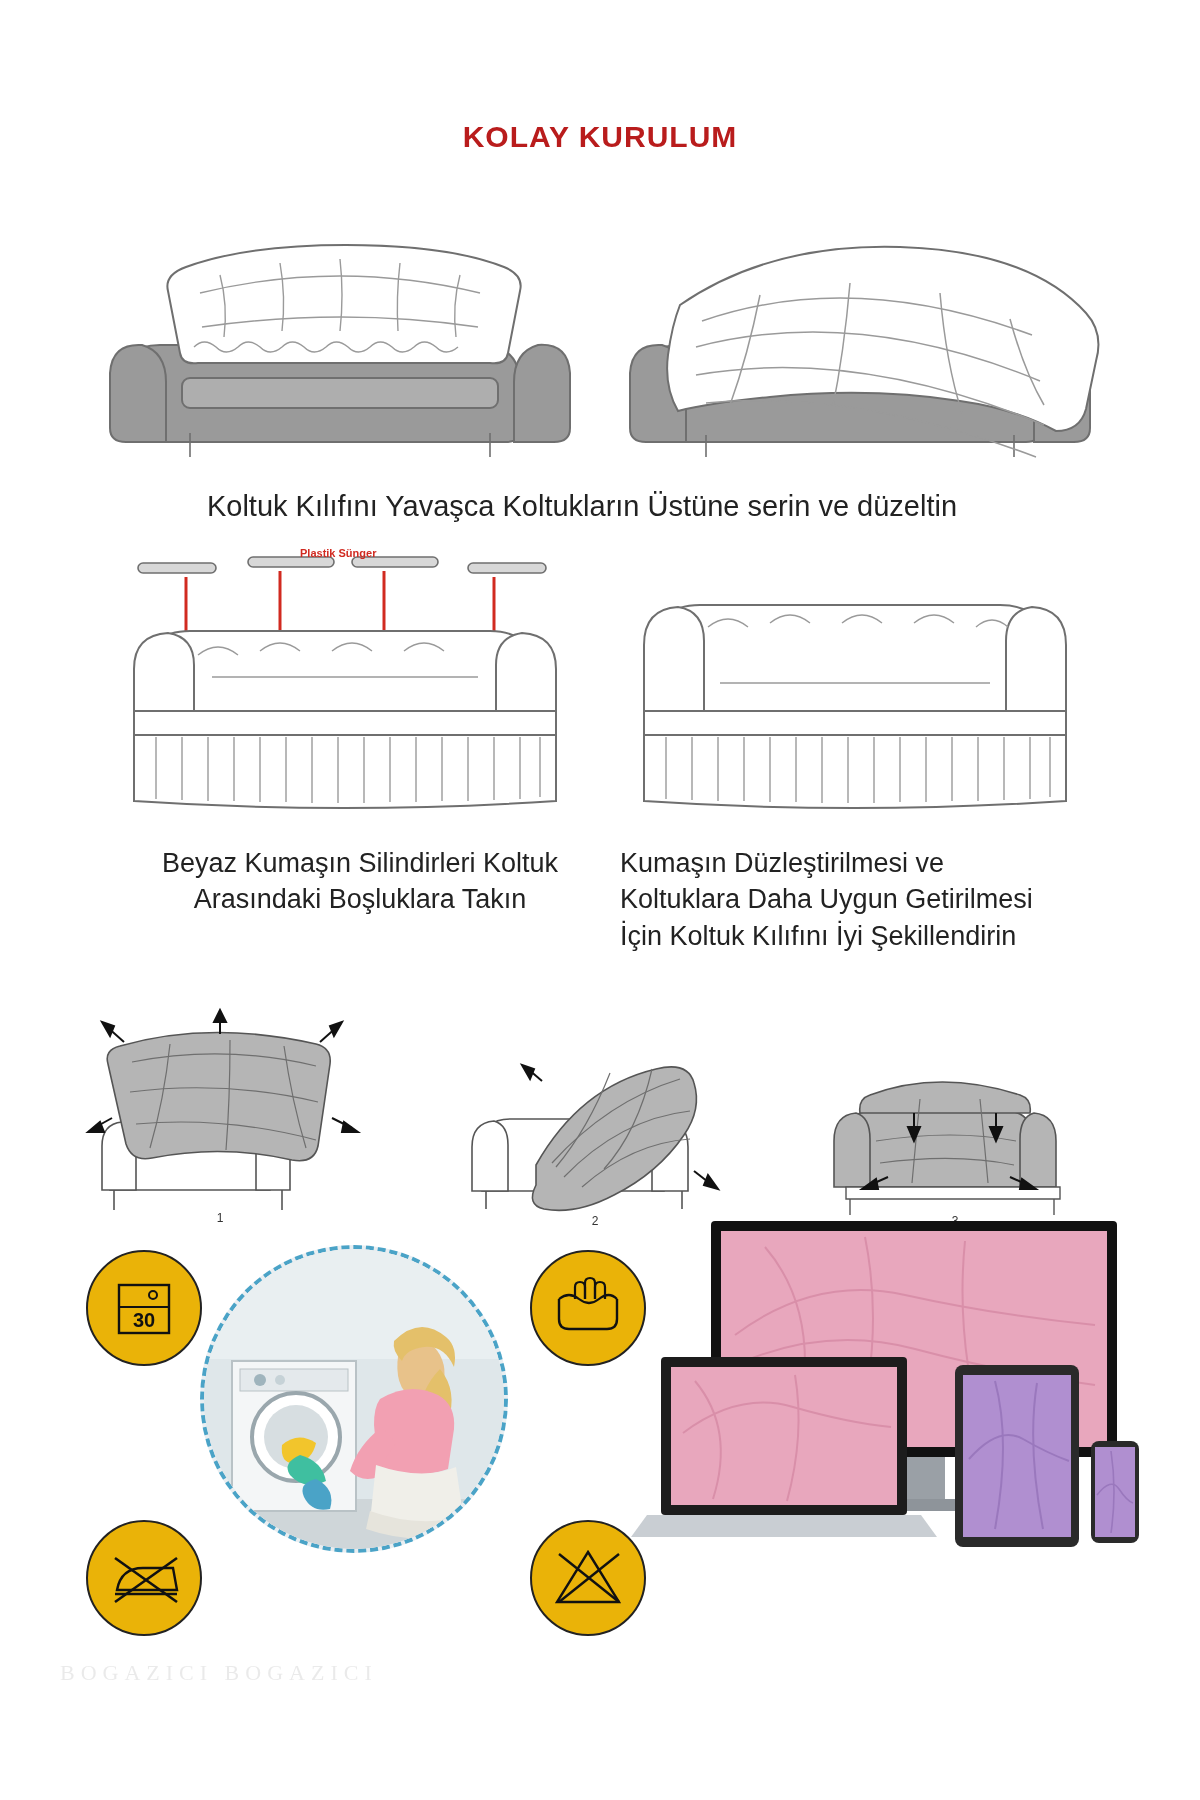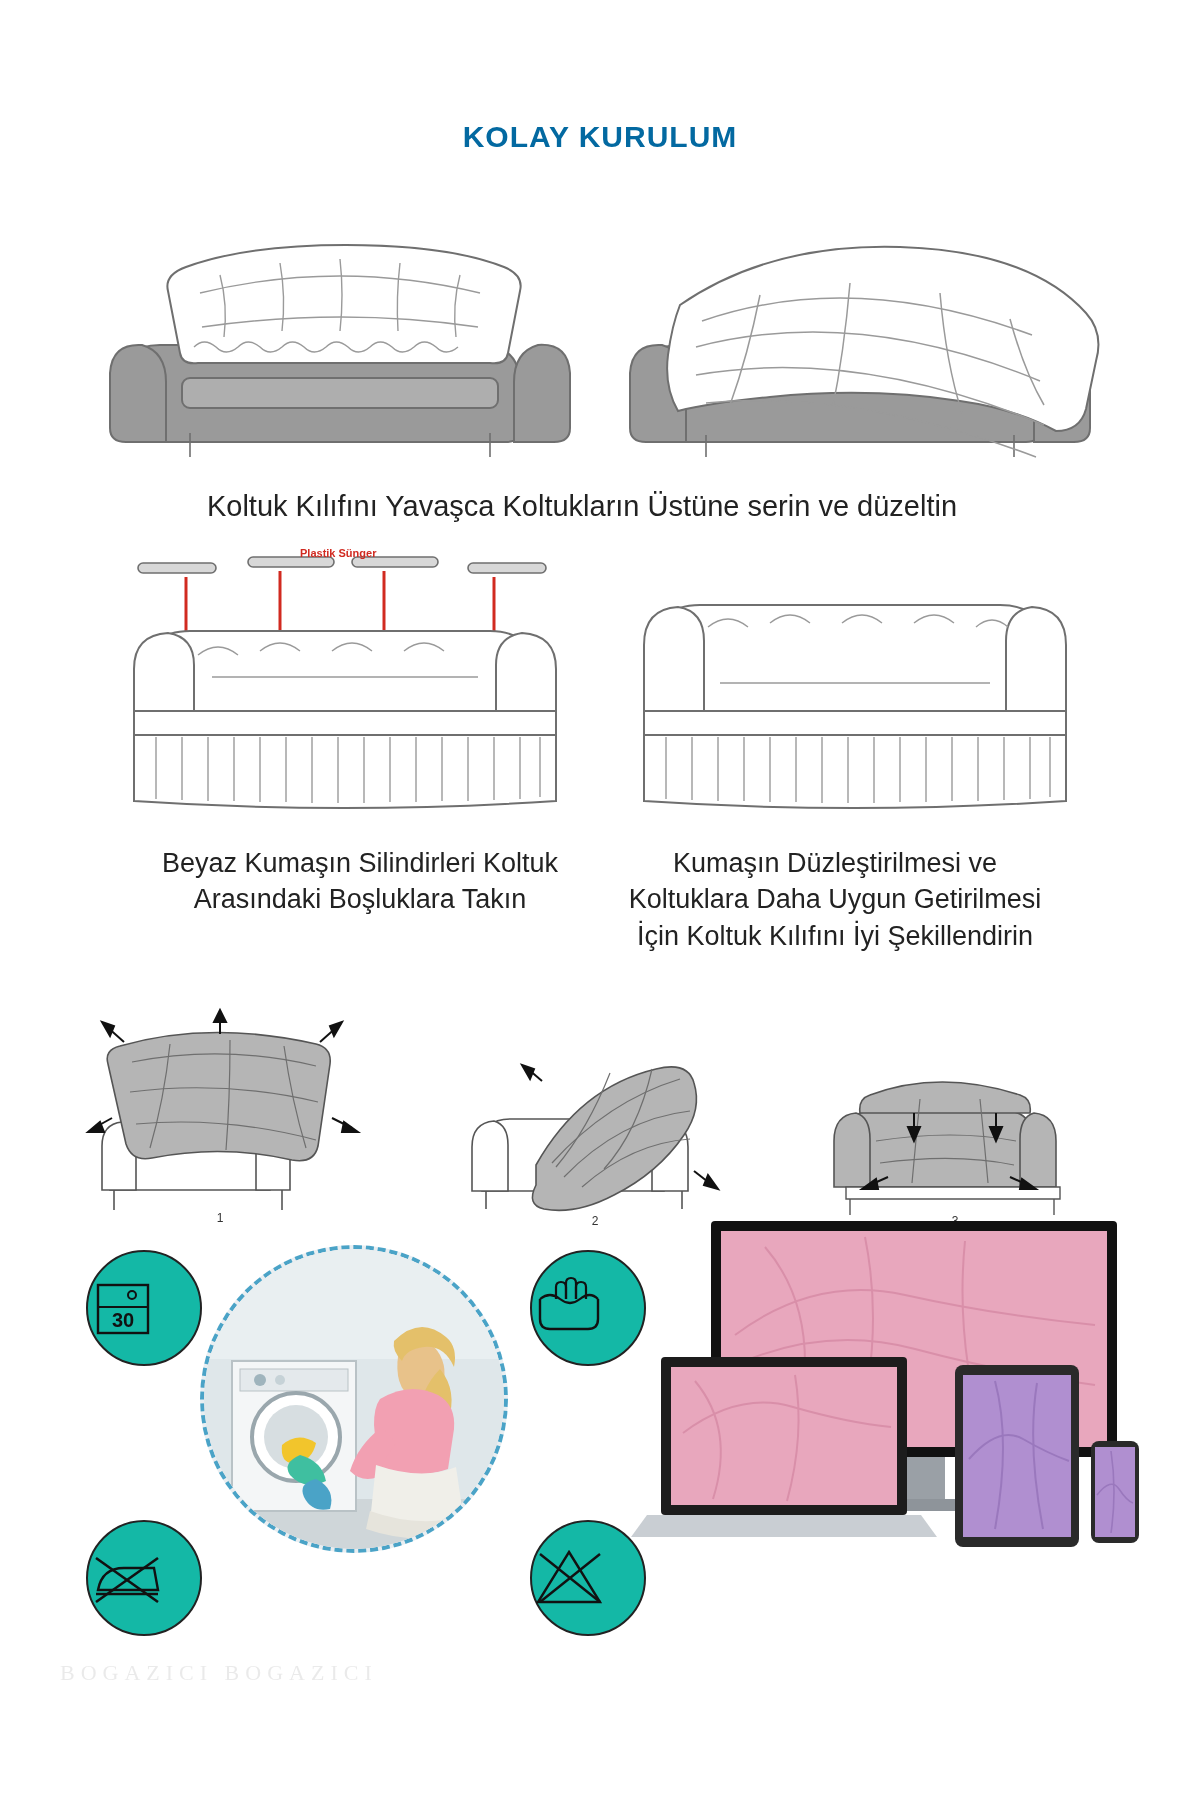--- a/index.html
+++ b/index.html
@@ -21,21 +21,21 @@
     height: 1800px;
     box-sizing: border-box;
   }
 
   
   .title {
     text-align: center;
     font-size: 30px;
     font-weight: bold;
     letter-spacing: 1px;
-    color: #0369a1;
+    color: #b91c1c;
     padding-top: 120px;
   }
 
   
   .row1 {
     position: absolute;
     top: 235px;
     left: 90px;
     width: 1020px;
     height: 240px;
@@ -73,21 +73,20 @@
     text-align: center;
     font-size: 27px;
     line-height: 1.35;
     color: #222;
   }
   .cap2-right {
     position: absolute;
     top: 845px;
     left: 620px;
     width: 430px;
-    text-align: center;
     font-size: 27px;
     line-height: 1.35;
     color: #222;
   }
 
   .row3 {
     position: absolute;
     top: 985px;
     left: 70px;
     width: 1030px;
@@ -104,22 +103,22 @@
   .care {
     position: absolute;
   }
   .care-circle {
     width: 112px;
     height: 112px;
     border: 2px solid #222;
     border-radius: 50%;
     display: flex;
     align-items: center;
-    justify-content: flex-start;
-    background: #14b8a6;
+    justify-content: center;
+    background: #eab308;
   }
   .wash-photo {
     position: absolute;
     top: 1245px;
     left: 200px;
     width: 300px;
     height: 300px;
     border-radius: 50%;
     border: 4px dashed #4aa3c7;
     overflow: hidden;

